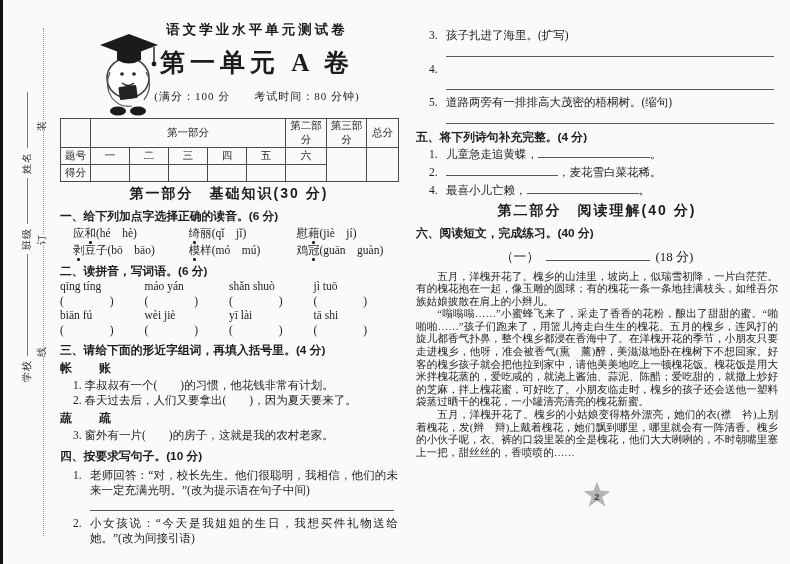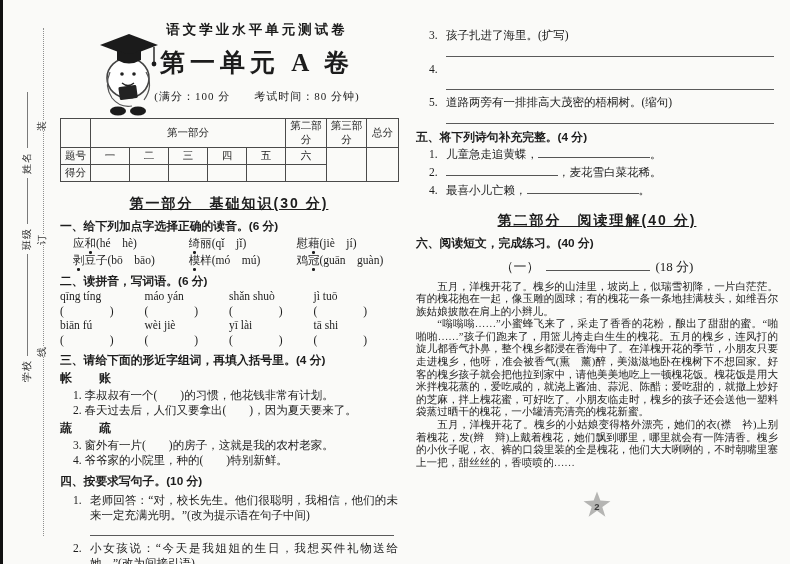--- a/index.html
+++ b/index.html
@@ -26,21 +26,21 @@
   .mascot { position:absolute; left:32px; top:10px; }
   .hdr-text { padding-left:56px; text-align:center; }
   .series { font:bold 13.5px "Liberation Sans",sans-serif; letter-spacing:3px; padding-top:3px; }
   .paper-title { font:bold 25px "Liberation Serif",serif; letter-spacing:5px; margin-top:7px; }
   .meta { font:11px "Liberation Serif",serif; margin-top:10px; letter-spacing:1px; }
 
   
   table.score { width:100%; border-collapse:collapse; margin-top:8px; table-layout:fixed; }
   table.score td { border:1px solid #4a4a4a; height:16px; text-align:center; padding:0; font:10.5px "Liberation Serif",serif; }
 
-  .part-title { text-align:center; font:bold 14px "Liberation Sans",sans-serif; letter-spacing:2px; margin:13px 0 6px;text-decoration:underline; }
+  .part-title { text-align:center; font:bold 14px "Liberation Sans",sans-serif; letter-spacing:2px; margin:3px 0 6px; }
   .sec-heading { font:bold 11.8px "Liberation Sans",sans-serif; margin-top:6px; line-height:15px; }
 
   
   .q1-grid { display:grid; grid-template-columns:1.14fr 1.06fr 1fr; padding-left:13px; margin-top:2px; row-gap:2px; }
   .q1-grid span.item { font:11.5px "Liberation Serif",serif; }
   .dc { position:relative; display:inline-block; }
   .dc::after { content:""; position:absolute; left:50%; bottom:-3px; width:2.6px; height:2.6px; margin-left:-1.3px; border-radius:50%; background:#1c1c1c; }
 
   
   .py-grid { display:grid; grid-template-columns:repeat(4,1fr); text-align:left; margin-top:1px; }
@@ -210,21 +210,20 @@
         </div>
       </div>
 
     <div class="sec-heading">三、请给下面的形近字组词，再填入括号里。(4 分)</div>
     <div>
         <div class="q3-pair">帐　　账</div>
         <div class="q3-item">1. 李叔叔有一个(　　)的习惯，他花钱非常有计划。</div>
         <div class="q3-item">2. 春天过去后，人们又要拿出(　　)，因为夏天要来了。</div>
         <div class="q3-pair">蔬　　疏</div>
         <div class="q3-item">3. 窗外有一片(　　)的房子，这就是我的农村老家。</div>
-        <div class="q3-item">4. 爷爷家的小院里，种的(　　)特别新鲜。</div>
       </div>
 
     <div class="sec-heading">四、按要求写句子。(10 分)</div>
     <div>
         <div class="sent-item">
           <span class="num">1.</span>
           <div class="txt">老师回答：“对，校长先生。他们很聪明，我相信，他们的未来一定充满光明。”(改为提示语在句子中间)</div>
         </div>
         <div class="answer-line"></div>
         <div class="sent-item">

